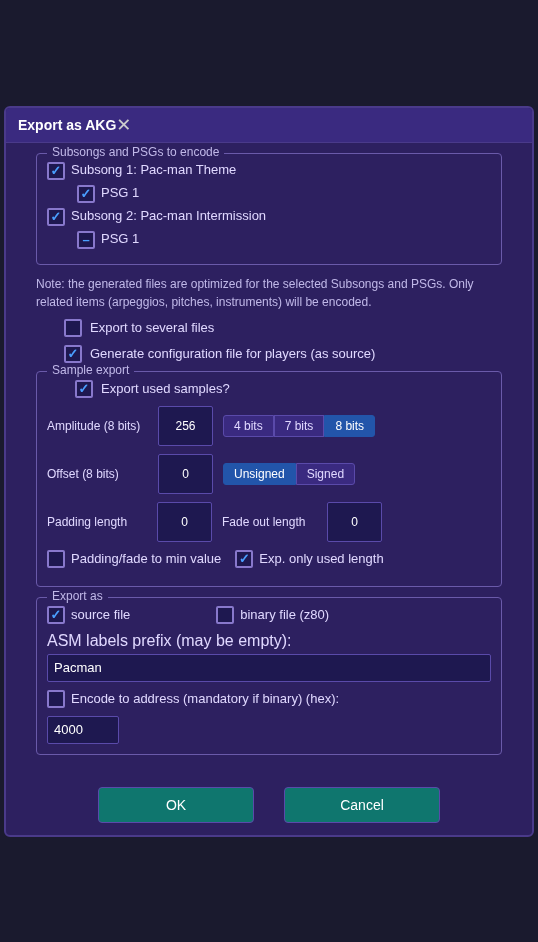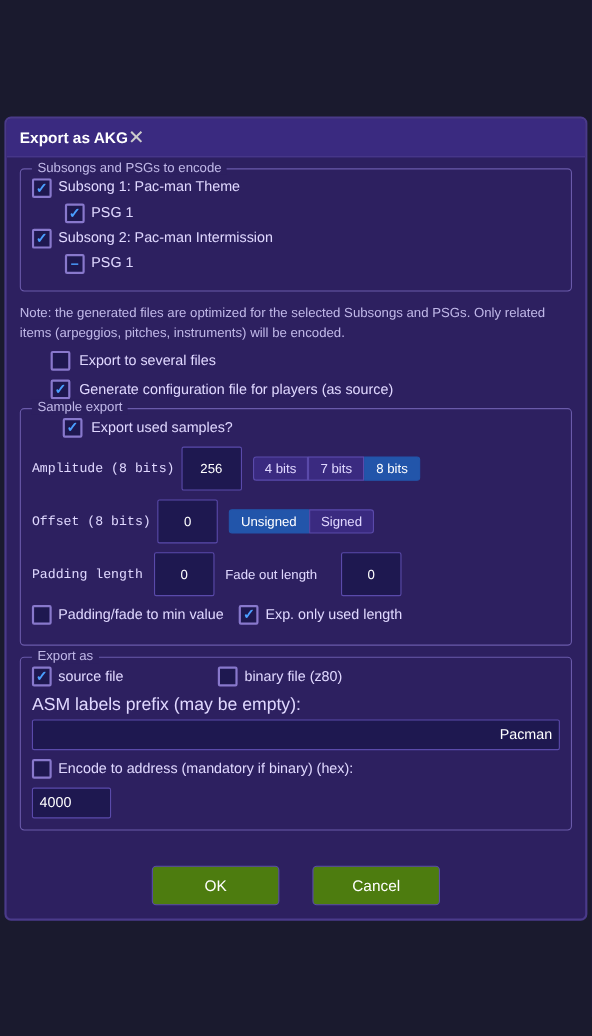--- a/index.html
+++ b/index.html
@@ -39,21 +39,21 @@
     .close-btn {
       color: #cccccc;
       font-size: 18px;
       cursor: pointer;
       background: none;
       border: none;
       line-height: 1;
     }
 
     .dialog-body {
-      padding: 10px 12px;
+      padding: 10px 30px;
       color: #e0d8ff;
       font-size: 13px;
     }
 
     .group-box {
       border: 1px solid #6a5aaa;
       border-radius: 4px;
       margin-bottom: 10px;
       padding: 8px 10px 10px;
       position: relative;
@@ -147,21 +147,20 @@
       display: flex;
       align-items: center;
       gap: 6px;
       margin-bottom: 8px;
     }
 
     .field-label {
       color: #e0d8ff;
       font-size: 12px;
       min-width: 105px;
-      font-family: Liberation Mono, monospace;
     }
 
     .num-input {
       background: #1e1850;
       border: 1px solid #5a4aaa;
       color: #ffffff;
       font-size: 12px;
       width: 55px;
       height: 40px;
       text-align: center;
@@ -232,21 +231,20 @@
     .text-input {
       width: 100%;
       background: #1e1850;
       border: 1px solid #5a4aaa;
       color: #ffffff;
       font-size: 13px;
       height: 28px;
       padding: 0 6px;
       border-radius: 2px;
       margin-bottom: 8px;
-      text-align: right;
     }
 
     .addr-input {
       width: 72px;
       background: #1e1850;
       border: 1px solid #5a4aaa;
       color: #ffffff;
       font-size: 13px;
       height: 28px;
       padding: 0 6px;
@@ -254,28 +252,28 @@
     }
 
     .dialog-footer {
       display: flex;
       justify-content: center;
       gap: 30px;
       padding: 12px;
     }
 
     .footer-btn {
-      width: 116px;
+      width: 156px;
       height: 36px;
       font-size: 14px;
       cursor: pointer;
       border-radius: 4px;
       border: 1px solid #5a4aaa;
       color: #ffffff;
-      background: #4d7c0f;
+      background: #0f766e;
     }
   </style>
 </head>
 <body>
 
 <div class="dialog">
 
   <div class="title-bar">
     <span class="title-bar-text">Export as AKG</span>
     <button class="close-btn">✕</button>

